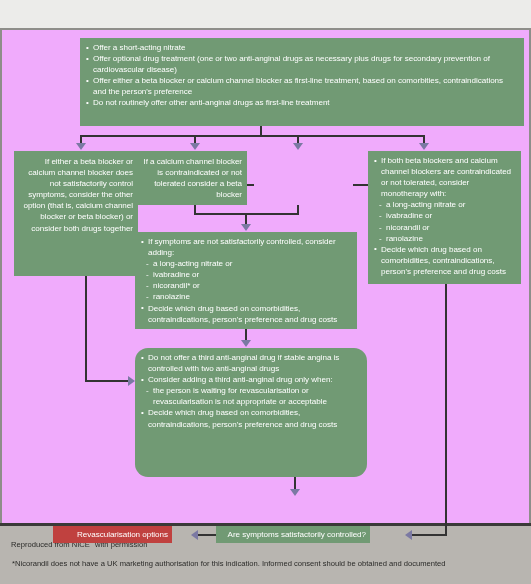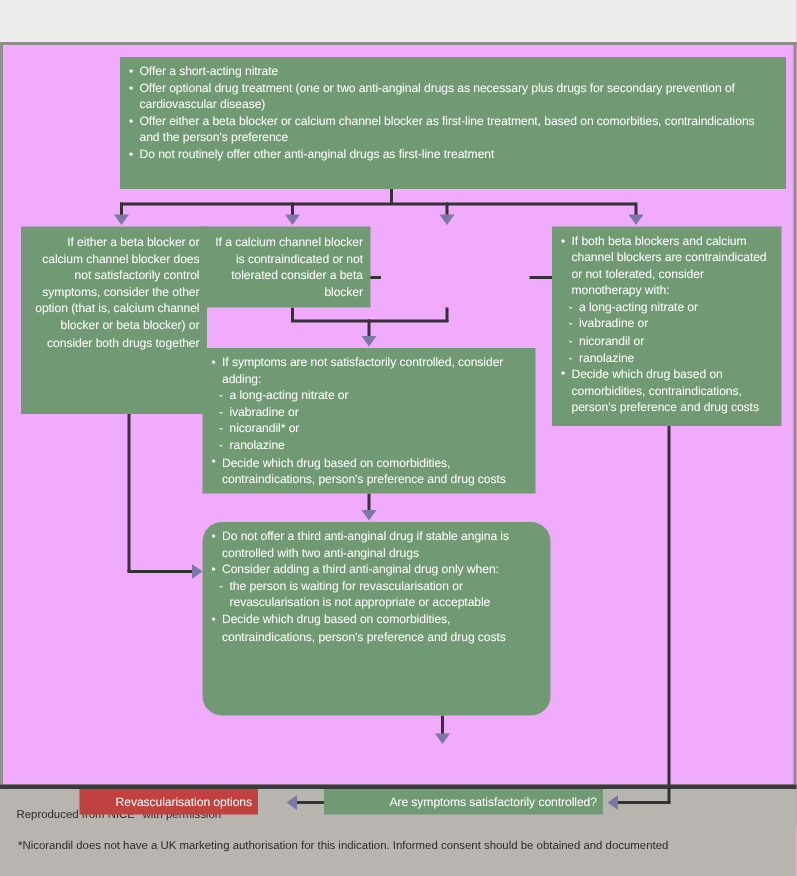--- a/index.html
+++ b/index.html
@@ -190,21 +190,21 @@
       </div>
     </div>
 
     <div class="ln vl" style="left:83px;top:246px;width:1.6px;height:105px;"></div>
     <div class="ln hl" style="left:83px;top:350px;width:45px;height:1.6px;"></div>
     <div class="arw right" style="left:126px;top:346px;"></div>
 
     <div class="ln vl" style="left:292px;top:447px;width:1.6px;height:13px;"></div>
     <div class="arw down" style="left:288px;top:459px;"></div>
 
-    <div class="box center" style="left:214px;top:496px;width:186px;height:17px;">
+    <div class="box center" style="left:214px;top:496px;width:154px;height:17px;">
       <div class="pad" style="padding:3px 4px;">
         <p style="margin:0;">Are symptoms satisfactorily controlled?</p>
       </div>
     </div>
 
     <div class="box red center" style="left:51px;top:496px;width:119px;height:17px;">
       <div class="pad" style="padding:3px 4px;">
         <p style="margin:0;">Revascularisation options</p>
       </div>
     </div>

